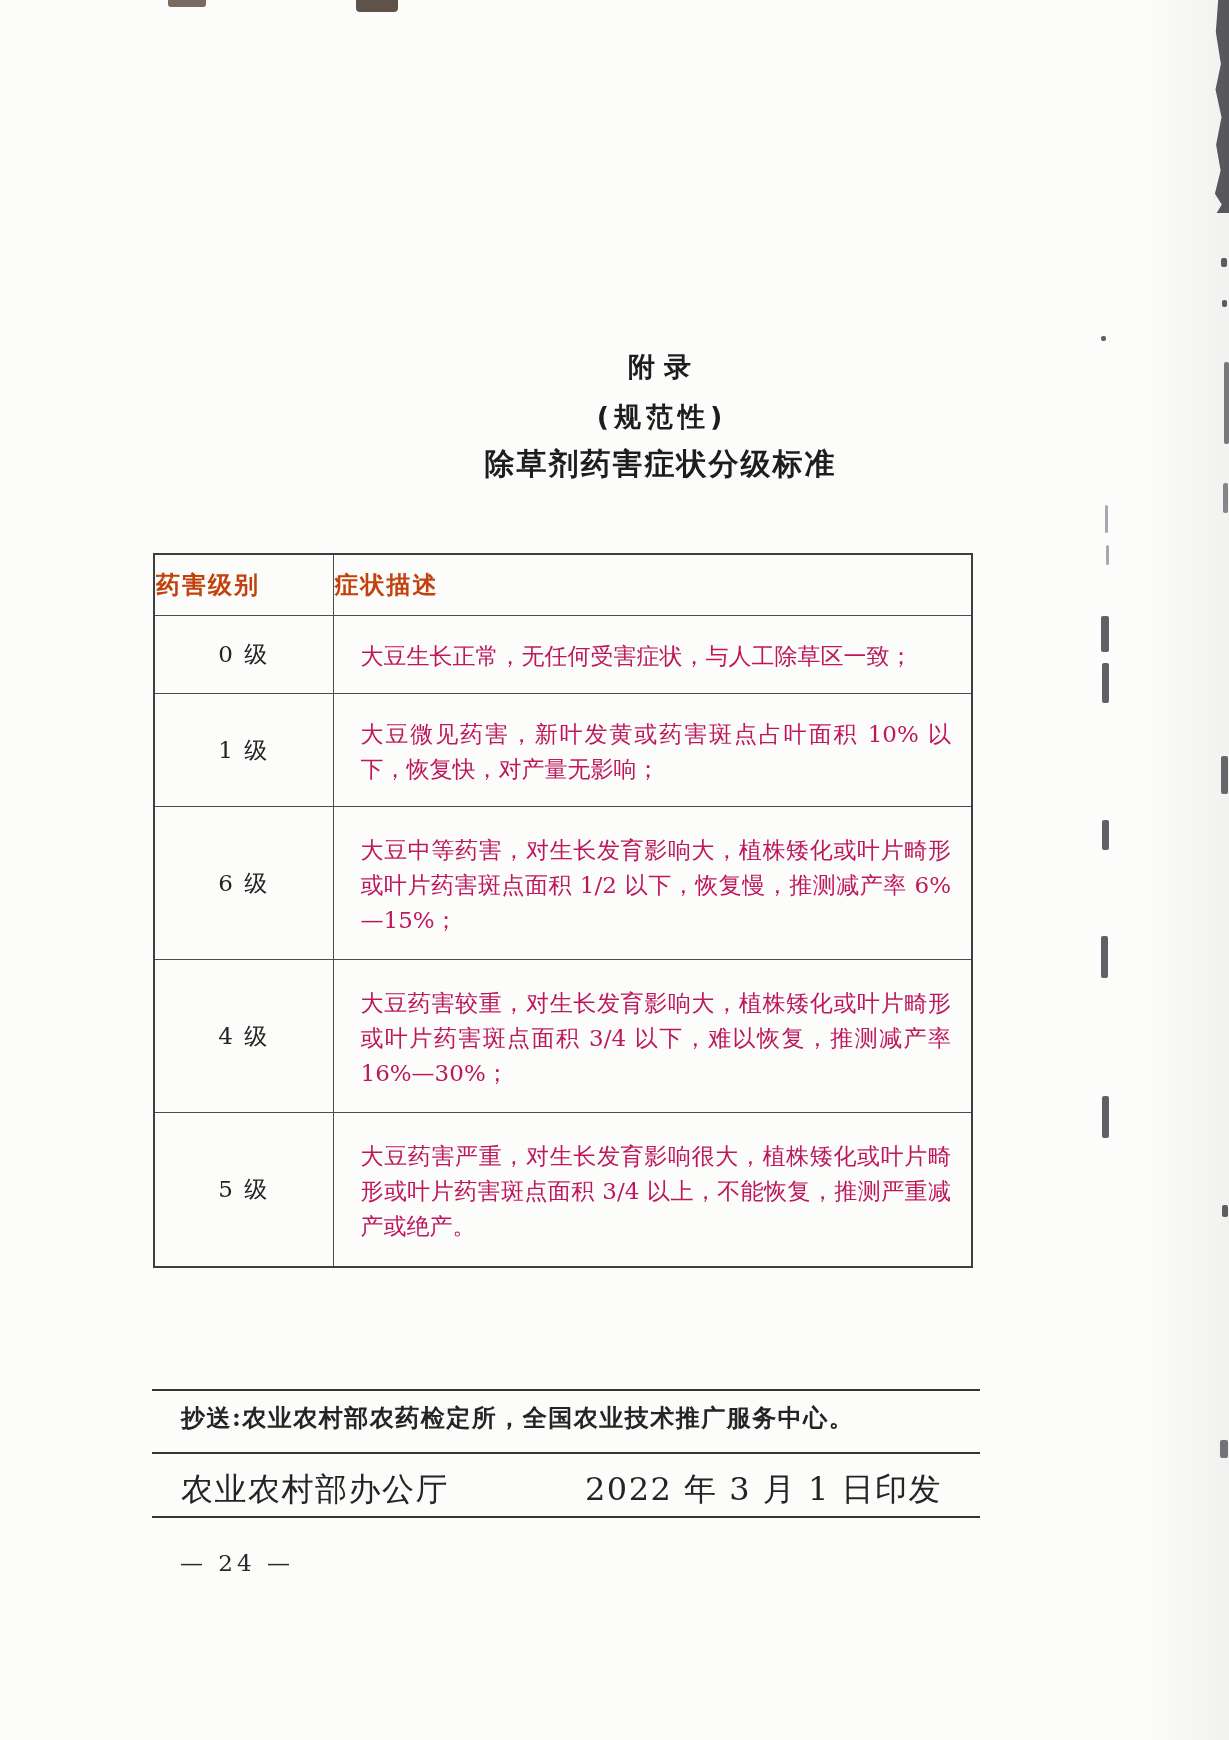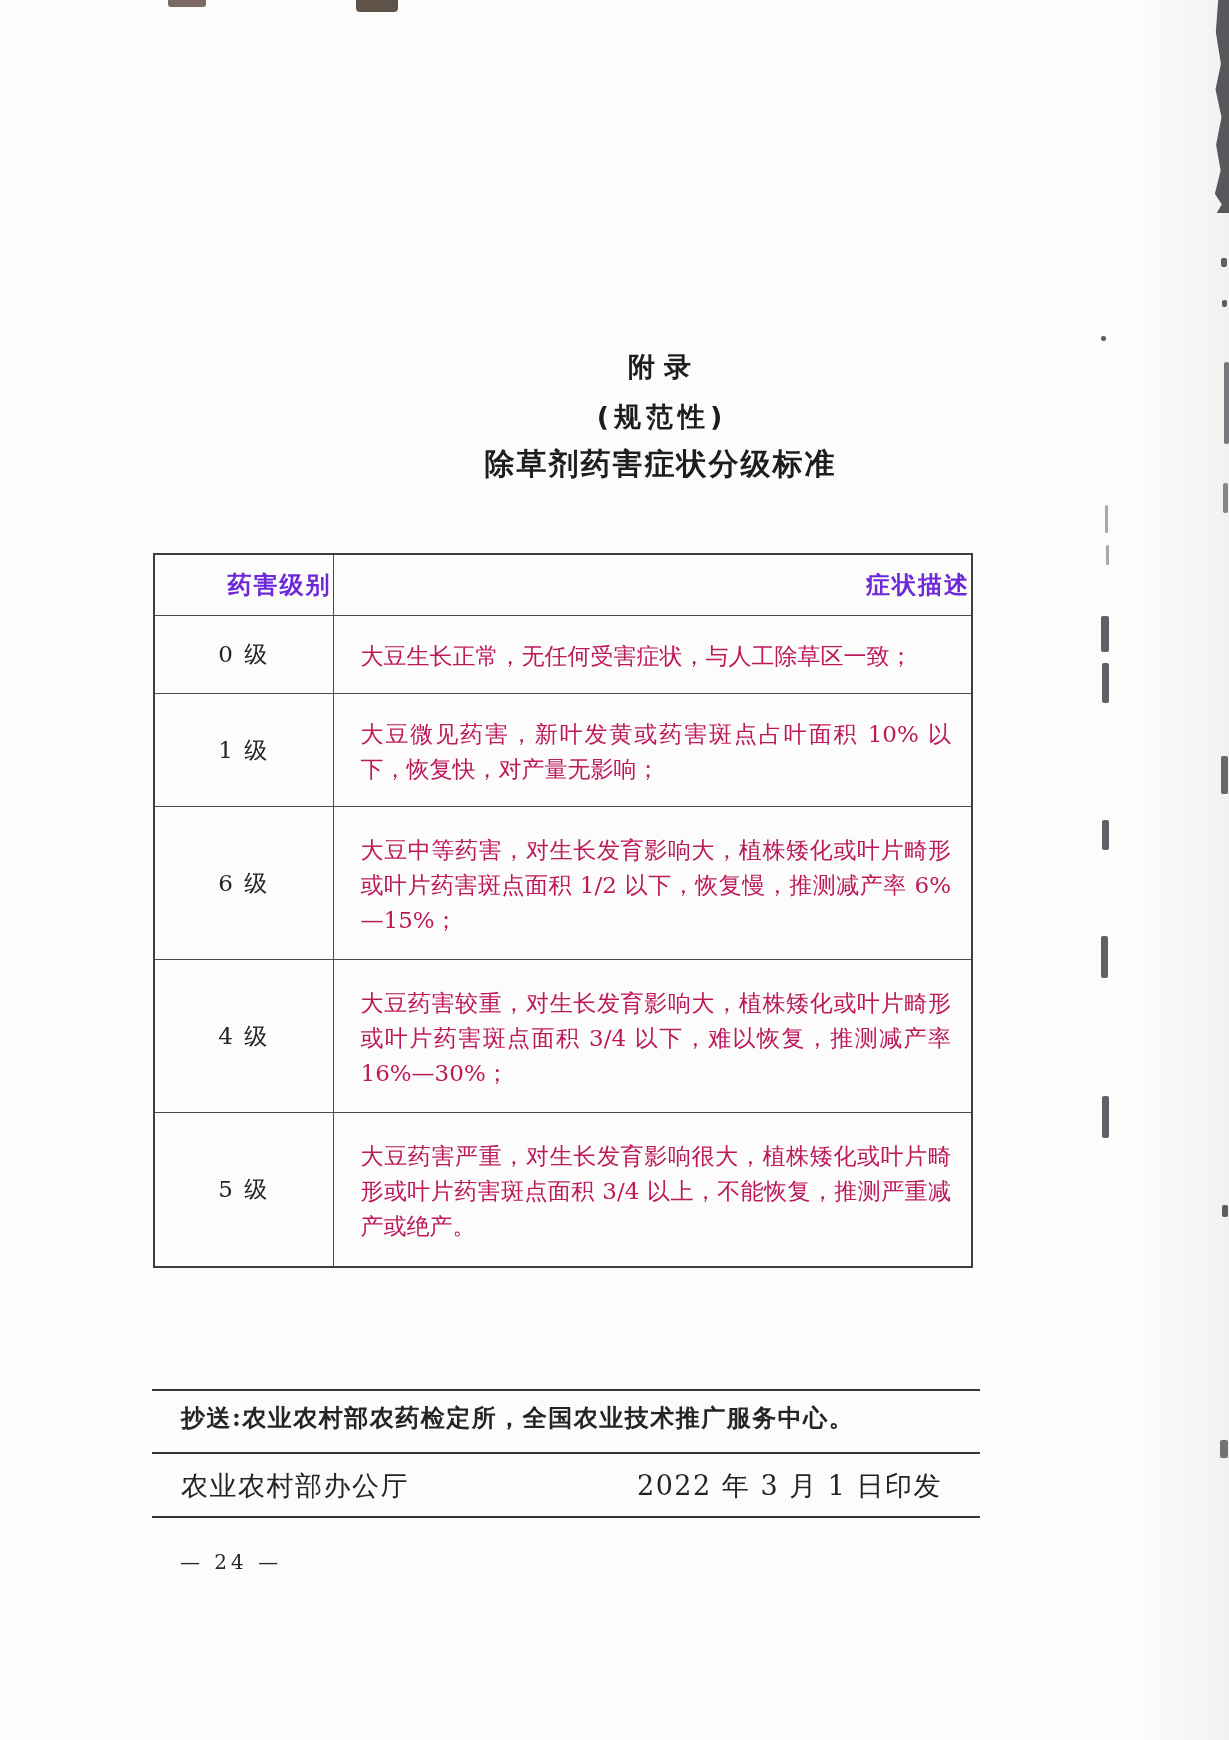--- a/index.html
+++ b/index.html
@@ -31,21 +31,21 @@
     background:transparent;
   }
   .grade-table th, .grade-table td {
     border:1px solid #4c4c4c;
     vertical-align:middle;
   }
   .grade-table thead th {
     height:58px;
     font-family:"DejaVu Sans","Liberation Sans",sans-serif;
     font-weight:700; font-size:24px; letter-spacing:2px;
-    color:#6d28d9; text-align:right;
+    color:#c2410c; text-align:left;
   }
   .col-level { width:179px; }
   td.level {
     text-align:center;
     font-size:23px; color:#242424;
     letter-spacing:2px;
   }
   td.desc {
     font-size:23px; line-height:35px; color:#be185d;
     padding:10px 20px 6px 27px;
@@ -63,25 +63,25 @@
   .rule-top    { top:1389px; }
   .rule-middle { top:1452px; }
   .rule-bottom { top:1516px; }
   .cc-line {
     position:absolute; left:181px; top:1402px;
     font-size:24px; color:#242424; letter-spacing:1.5px;font-weight:bold;
   }
   .issue-row {
     position:absolute; left:181px; top:1468px; width:761px;
     display:flex; justify-content:space-between;
-    font-size:27px; color:#242424; letter-spacing:1.5px;
+    font-size:32px; color:#242424; letter-spacing:1.5px;
   }
   .pageno {
     position:absolute; left:180px; top:1550px;
-    font-size:20px; color:#2a2a2a; letter-spacing:4px;
+    font-size:23px; color:#2a2a2a; letter-spacing:4px;
   }
 
   
   .band-tr {
     position:absolute; top:0; right:0; width:15px; height:213px;
     background:#5c5c60;
     clip-path:polygon(28% 0,100% 0,100% 100%,18% 100%,52% 96%,6% 91%,44% 80%,14% 68%,50% 55%,10% 42%,46% 30%,12% 15%);
   }
   .speck { position:absolute; background:#606066; border-radius:2px; }
   .sp-a1 { left:1101px; top:336px;  width:5px; height:5px;  }

